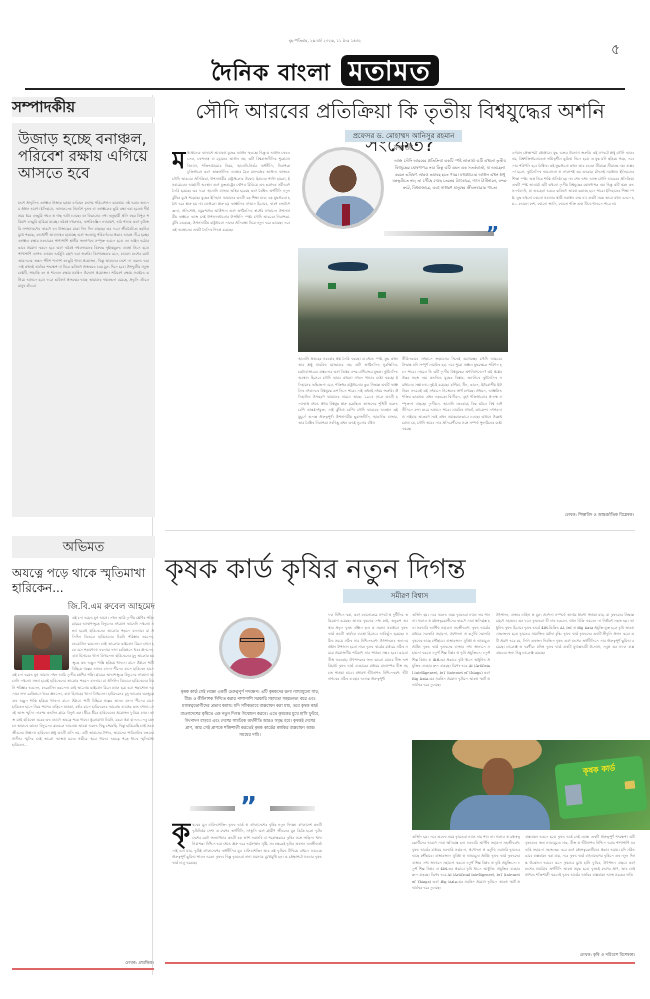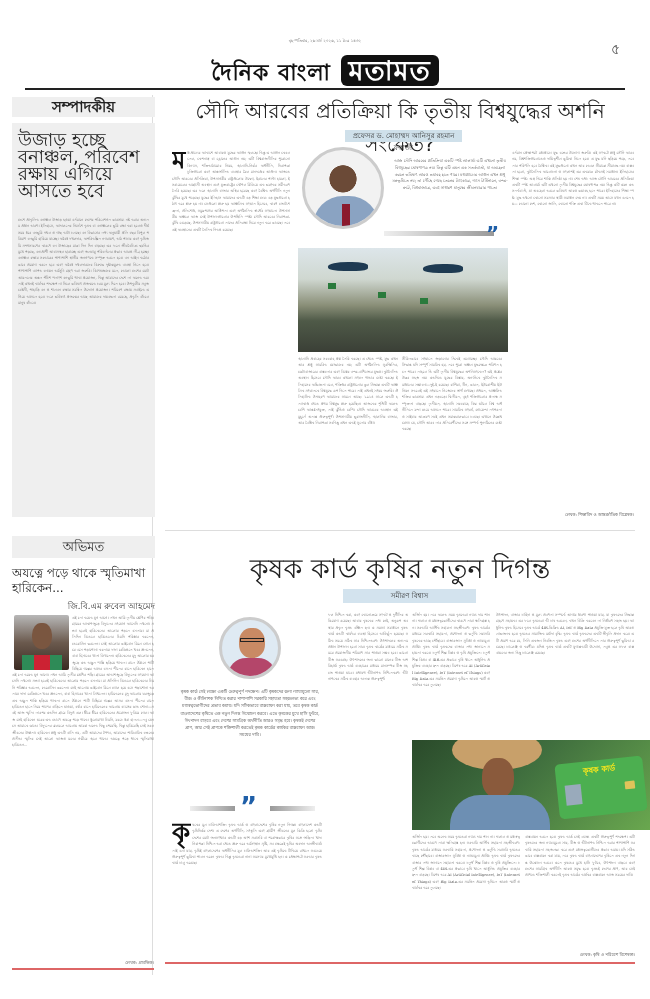--- a/index.html
+++ b/index.html
@@ -7,23 +7,23 @@
 body{font-family:"DejaVu Serif",serif;color:#222;position:relative}
 .abs{position:absolute}
 .dateline{left:0;width:650px;top:38px;text-align:center;font-size:4px;color:#555}
 .pagenum{right:30px;top:38px;font-size:14px;color:#444}
 .masthead{left:0;width:650px;top:50px;text-align:center;font-family:"DejaVu Sans",sans-serif;font-weight:bold;color:#111}
 .masthead .m1{font-size:22px;letter-spacing:1px}
 .masthead .m2{font-size:27px;background:#111;color:#fff;padding:0 8px;border-radius:6px;margin-left:4px;letter-spacing:1px}
 .rule{left:25px;width:600px;top:88px;height:1.5px;background:#222}
 .vrule{left:152px;top:95px;width:1px;height:880px;background:#ddd}
 .sidebar-box{background:#efefef}
-.sec-head{left:12px;top:97px;width:143px;height:20px;font-family:"DejaVu Sans",sans-serif;font-weight:bold;font-size:15px;text-align:center;line-height:20px}
+.sec-head{left:12px;top:97px;width:143px;height:20px;font-family:"DejaVu Sans",sans-serif;font-weight:bold;font-size:15px;text-align:left;line-height:20px}
 .edit-box{left:12px;top:123px;width:143px;height:394px;padding:8px 6px}
-.edit-title{font-size:18px;line-height:17px;color:#222;margin-bottom:18px;font-family:"DejaVu Sans",sans-serif}
+.edit-title{font-size:15px;line-height:17px;color:#222;margin-bottom:18px;font-family:"DejaVu Sans",sans-serif}
 .tinytxt{font-size:3.6px;line-height:6.4px;color:#555;text-align:justify;word-break:break-all;overflow:hidden}
 .opinion-head{left:12px;top:536px;width:143px;height:22px;font-size:13px;text-align:center;line-height:22px;font-family:"DejaVu Sans",sans-serif;color:#333}
 .op-title{left:12px;top:566px;width:143px;text-align:left;font-size:12px;line-height:15px;font-family:"DejaVu Sans",sans-serif}
 .op-author{left:12px;top:600px;width:143px;text-align:right;font-size:8.5px;color:#333}
 .op-photo{left:14px;top:615px;width:55px;height:55px;background:linear-gradient(180deg,#b8b8b8 0%,#6b5a4e 50%,#3a2a22 100%);border-radius:2px;overflow:hidden}
 .op-photo .scarf{position:absolute;bottom:0;left:8px;width:40px;height:15px;background:linear-gradient(90deg,#2e8b57 0%,#2e8b57 30%,#c23 30%,#c23 70%,#2e8b57 70%)}
 .op-photo .face{position:absolute;left:18px;top:8px;width:20px;height:26px;background:#7a5640;border-radius:45%}
 .redline{height:1.5px;background:#d66}
 .art1-title{left:165px;top:96px;width:470px;text-align:center;font-size:20px;font-family:"DejaVu Sans",sans-serif;color:#222;font-weight:normal}
 .byline1{left:345px;top:130px;width:117px;height:12px;background:#cfe0ea;font-size:7px;text-align:center;line-height:12px;color:#333}
@@ -32,21 +32,21 @@
 .photo-circle .tie{position:absolute;bottom:0;left:37px;width:8px;height:22px;background:#8b1a2e}
 .quote-text{left:390px;top:158px;width:120px;font-size:4px;line-height:6.8px;text-align:center;color:#444}
 .quote-bar{height:5px;background:linear-gradient(90deg,#eee,#999)}
 .qmark{color:#1f5fa8;font-weight:bold;font-family:"DejaVu Sans",sans-serif}
 .mil-photo{left:298px;top:248px;width:210px;height:104px;background:linear-gradient(180deg,#dde6ea 0%,#cfd7d0 30%,#8a8f78 55%,#4f5a48 70%,#3a3f36 100%);overflow:hidden}
 .heli{position:absolute;width:40px;height:9px;background:#1e3a52;border-radius:50% 40% 30% 40%}
 .flag{position:absolute;width:8px;height:6px;background:#2a7a3c}
 .col{font-size:3.6px;line-height:6.4px;color:#555;text-align:justify;word-break:break-all;overflow:hidden}
 .dropcap{float:left;font-size:24px;line-height:20px;font-weight:bold;margin-right:2px;color:#111}
 .sep{left:165px;top:530px;width:470px;height:1px;background:#ddd}
-.art2-title{left:165px;top:548px;width:470px;text-align:center;font-size:27px;color:#222;font-family:"DejaVu Sans",sans-serif}
+.art2-title{left:165px;top:548px;width:470px;text-align:left;font-size:27px;color:#222;font-family:"DejaVu Sans",sans-serif}
 .byline2{left:343px;top:589px;width:133px;height:14px;background:#d3e3ee;font-size:7px;text-align:center;line-height:14px;color:#333}
 .circle2{left:219px;top:617px;width:62px;height:62px;border-radius:50%;border:3px solid #ccc;overflow:hidden;background:#dfeaf3}
 .circle2 .face{position:absolute;left:17px;top:8px;width:26px;height:30px;background:#c98a64;border-radius:45%}
 .circle2 .shirt{position:absolute;bottom:0;left:6px;width:48px;height:18px;background:#b4466a;border-radius:20px 20px 0 0}
 .circle2 .glasses{position:absolute;left:18px;top:18px;width:24px;height:4px;border:1px solid #222}
 .quote2{left:180px;top:688px;width:140px;font-size:4.2px;line-height:7.2px;text-align:center;color:#444}
 .farmer-photo{left:412px;top:740px;width:240px;height:90px;background:linear-gradient(135deg,#2a4a2a 0%,#3d6b3d 40%,#6aa84f 100%);overflow:hidden}
 .farmer-photo .hat{position:absolute;left:40px;top:-10px;width:90px;height:40px;background:#c8a06a;border-radius:50%}
 .farmer-photo .face{position:absolute;left:70px;top:18px;width:32px;height:40px;background:#8a5a3c;border-radius:45%}
 .farmer-photo .shirt{position:absolute;left:38px;top:55px;width:100px;height:40px;background:#6d8fb3;border-radius:30px 30px 0 0}

